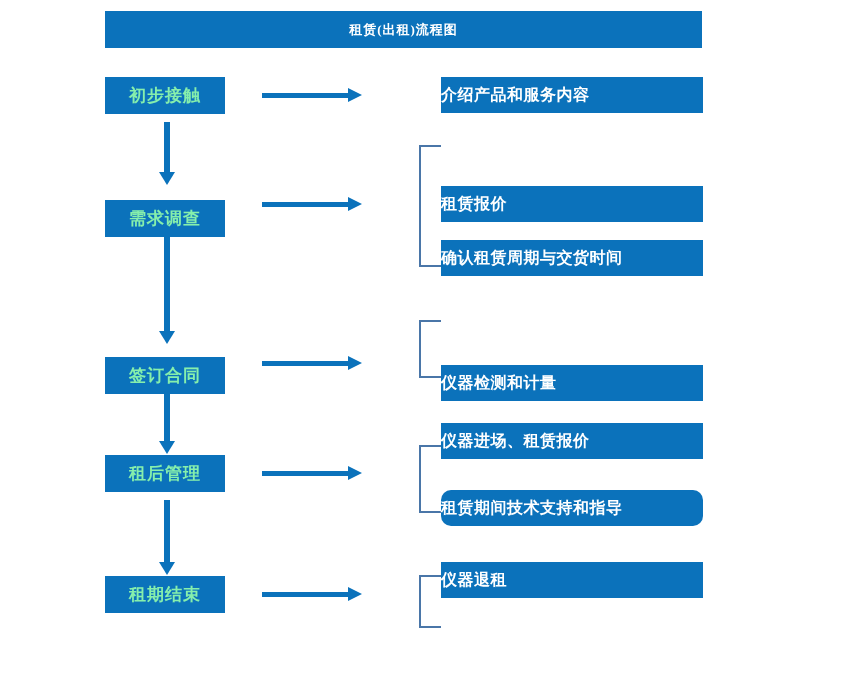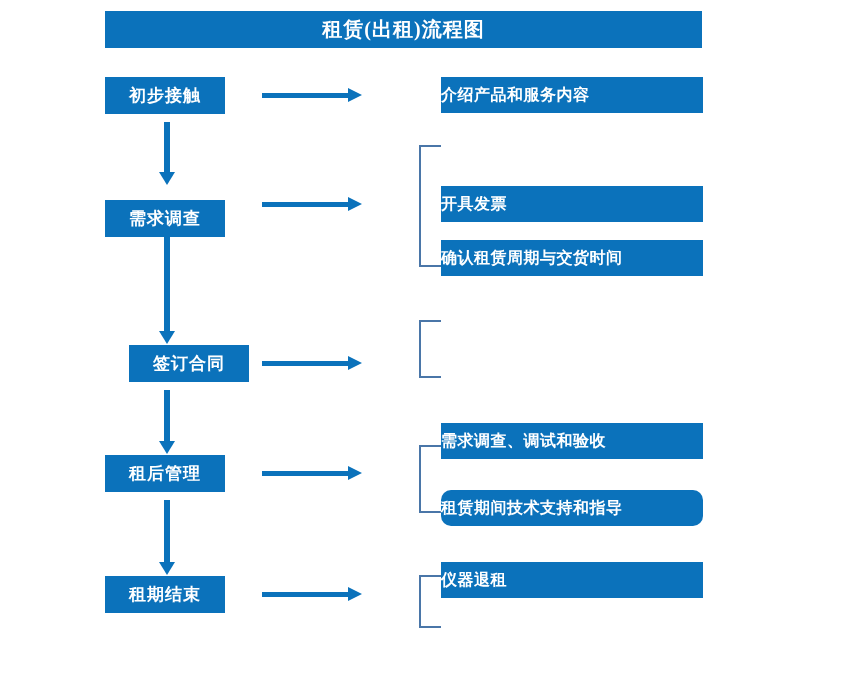--- a/index.html
+++ b/index.html
@@ -19,36 +19,36 @@
 
   
   .title-bar {
     position: absolute;
     left: 105px;
     top: 11px;
     width: 597px;
     height: 37px;
     background: #0b72bb;
     color: #ffffff;
-    font-size: 20px;
+    font-size: 13px;
     font-weight: bold;
     display: flex;
     align-items: center;
     justify-content: center;
     letter-spacing: 1px;
   }
 
   
   .stage-box {
     position: absolute;
     left: 105px;
     width: 120px;
     height: 37px;
     background: #0b72bb;
-    color: #ffffff;
+    color: #86efac;
     font-size: 17px;
     font-weight: bold;
     display: flex;
     align-items: center;
     justify-content: center;
     letter-spacing: 1px;
   }
 
   
   .detail-box {
@@ -129,21 +129,21 @@
 <body>
 
 <div id="canvas">
 
   <div class="title-bar">租赁(出租)流程图</div>
 
   <div class="stage-box" style="top:77px;">初步接触</div>
 
   <div class="stage-box" style="top:200px;">需求调查</div>
 
-  <div class="stage-box" style="top:345px;margin-left:24px;">签订合同</div>
+  <div class="stage-box" style="top:357px;">签订合同</div>
 
   <div class="stage-box" style="top:455px;">租后管理</div>
 
   <div class="stage-box" style="top:576px;">租期结束</div>
 
   <div class="v-arrow" style="top:122px; height:63px;">
     <div class="shaft" style="height:50px;"></div>
     <div class="head" style="top:50px;"></div>
   </div>
 
@@ -191,26 +191,27 @@
 
   <div class="bracket" style="top:320px; height:58px;"></div>
 
   <div class="bracket" style="top:445px; height:68px;"></div>
 
   <div class="bracket" style="top:575px; height:53px;"></div>
 
   <div class="detail-box" style="top:77px;">介绍产品和服务内容</div>
 
 
-  <div class="detail-box" style="top:186px;">开具发票</div>
+  <div class="detail-box" style="top:186px;">租赁报价</div>
 
   <div class="detail-box" style="top:240px;">确认租赁周期与交货时间</div>
 
 
-
-  <div class="detail-box" style="top:423px;">需求调查、调试和验收</div>
+  <div class="detail-box" style="top:365px;">仪器检测和计量</div>
+
+  <div class="detail-box" style="top:423px;">仪器进场、租赁报价</div>
 
   <div class="detail-box" style="top:490px;border-radius:10px;">租赁期间技术支持和指导</div>
 
   <div class="detail-box" style="top:562px;">仪器退租</div>
 
 
 </div>
 
 </body></html>

